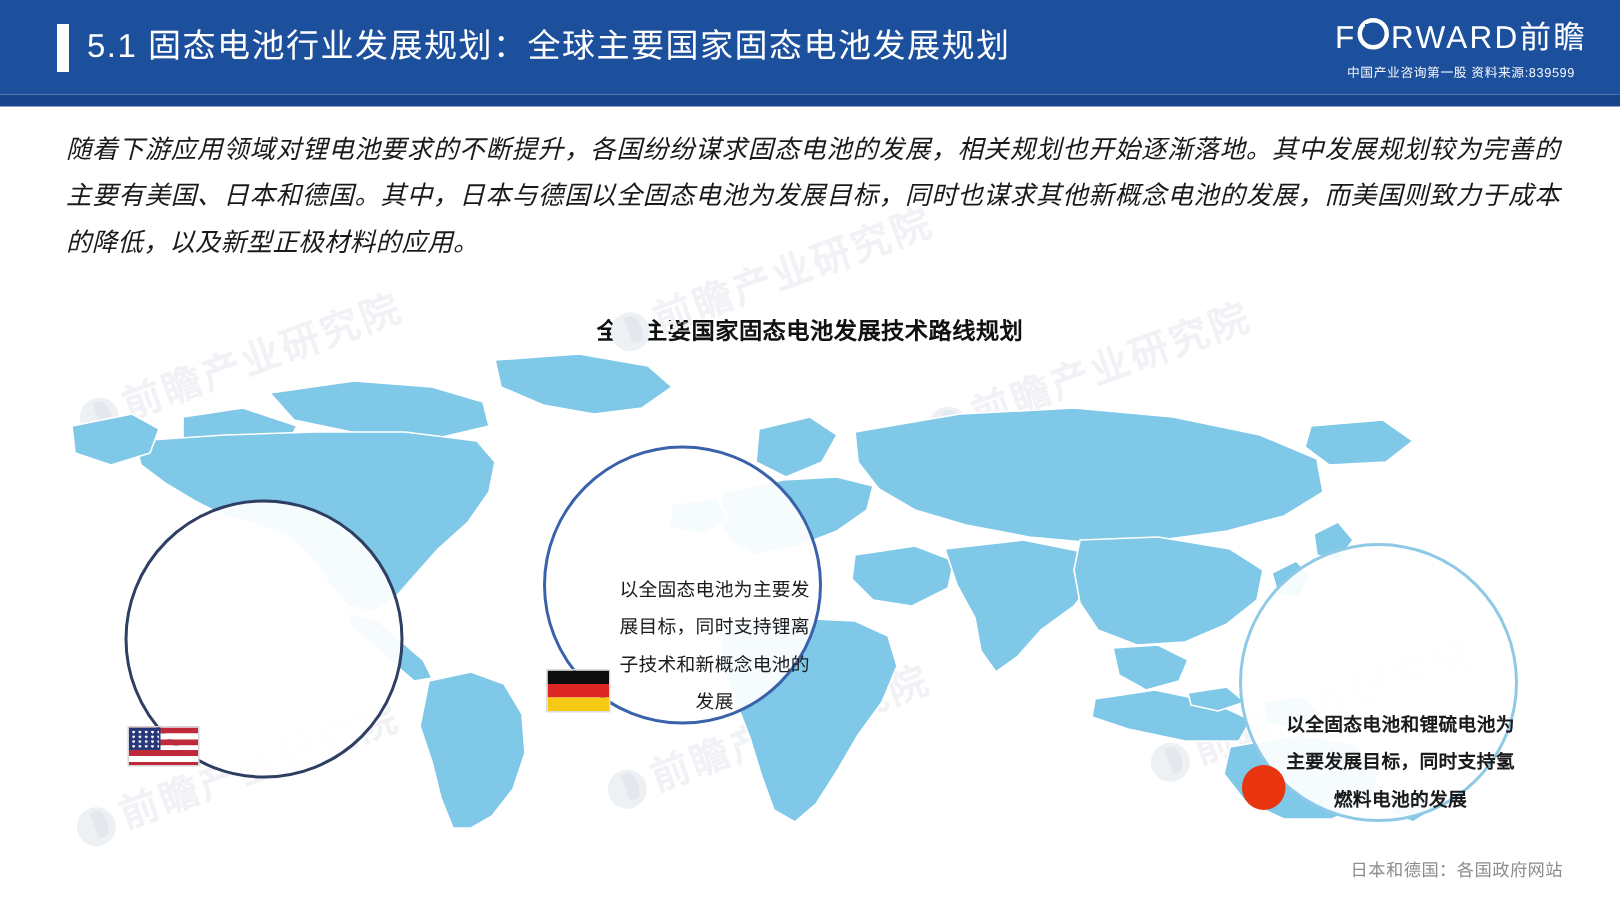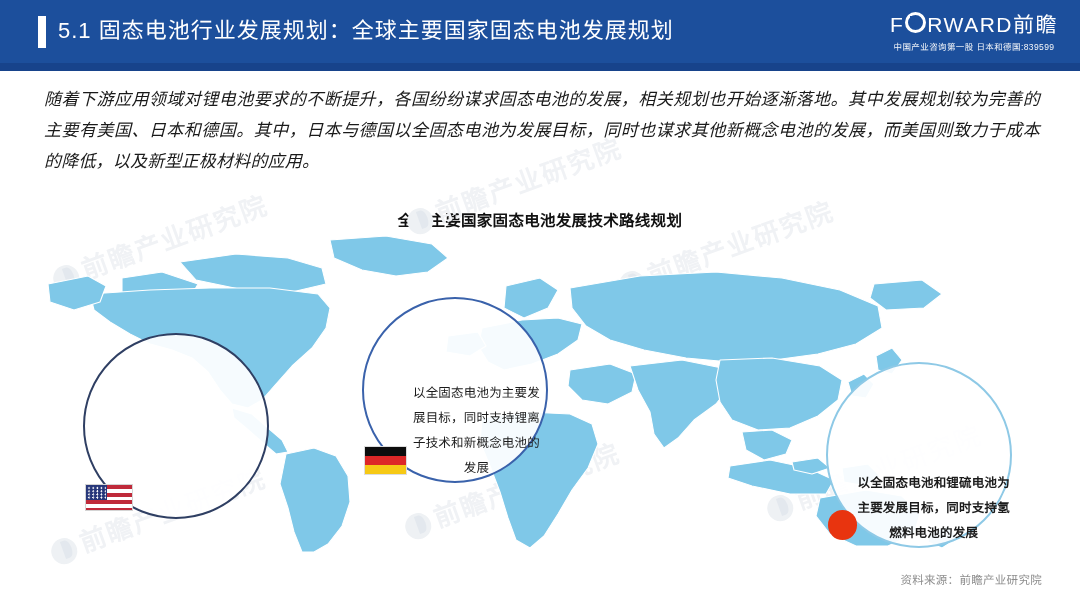--- a/index.html
+++ b/index.html
@@ -134,21 +134,21 @@
 <body>
 
 <div id="page">
 
   <div class="header">
     <div class="header-accent"></div>
     <div class="header-title">5.1  固态电池行业发展规划：全球主要国家固态电池发展规划</div>
 
     <div class="logo-block">
       <div class="logo-main"><span>F</span><span class="ring"></span><span>RWARD</span><span>前瞻</span></div>
-      <div class="logo-sub">中国产业咨询第一股  日本和德国:839599</div>
+      <div class="logo-sub">中国产业咨询第一股  资料来源:839599</div>
     </div>
   </div>
   <div class="header-underline"></div>
 
   <div class="body-text">随着下游应用领域对锂电池要求的不断提升，各国纷纷谋求固态电池的发展，相关规划也开始逐渐落地。其中发展规划较为完善的主要有美国、日本和德国。其中，日本与德国以全固态电池为发展目标，同时也谋求其他新概念电池的发展，而美国则致力于成本的降低，以及新型正极材料的应用。</div>
 
   <div class="chart-title">全球主要国家固态电池发展技术路线规划</div>
 
   <div class="wm" style="left:46px;top:222px;"><span class="wm-dot"></span><span>前瞻产业研究院</span></div>
   <div class="wm" style="left:400px;top:165px;"><span class="wm-dot"></span><span>前瞻产业研究院</span></div>
@@ -238,15 +238,15 @@
         <div class="y"></div>
     </div>
     <div class="txt">以全固态电池为主要发展目标，同时支持锂离子技术和新概念电池的发展</div>
   </div>
 
   <div class="bubble" id="bubble-jp">
     <div class="flag flag-jp"></div>
     <div class="txt">以全固态电池和锂硫电池为主要发展目标，同时支持氢燃料电池的发展</div>
   </div>
 
-  <div class="source">资料来源：前瞻产业研究院</div>
+  <div class="source">日本和德国：各国政府网站</div>
 
 </div>
 
 </body></html>

